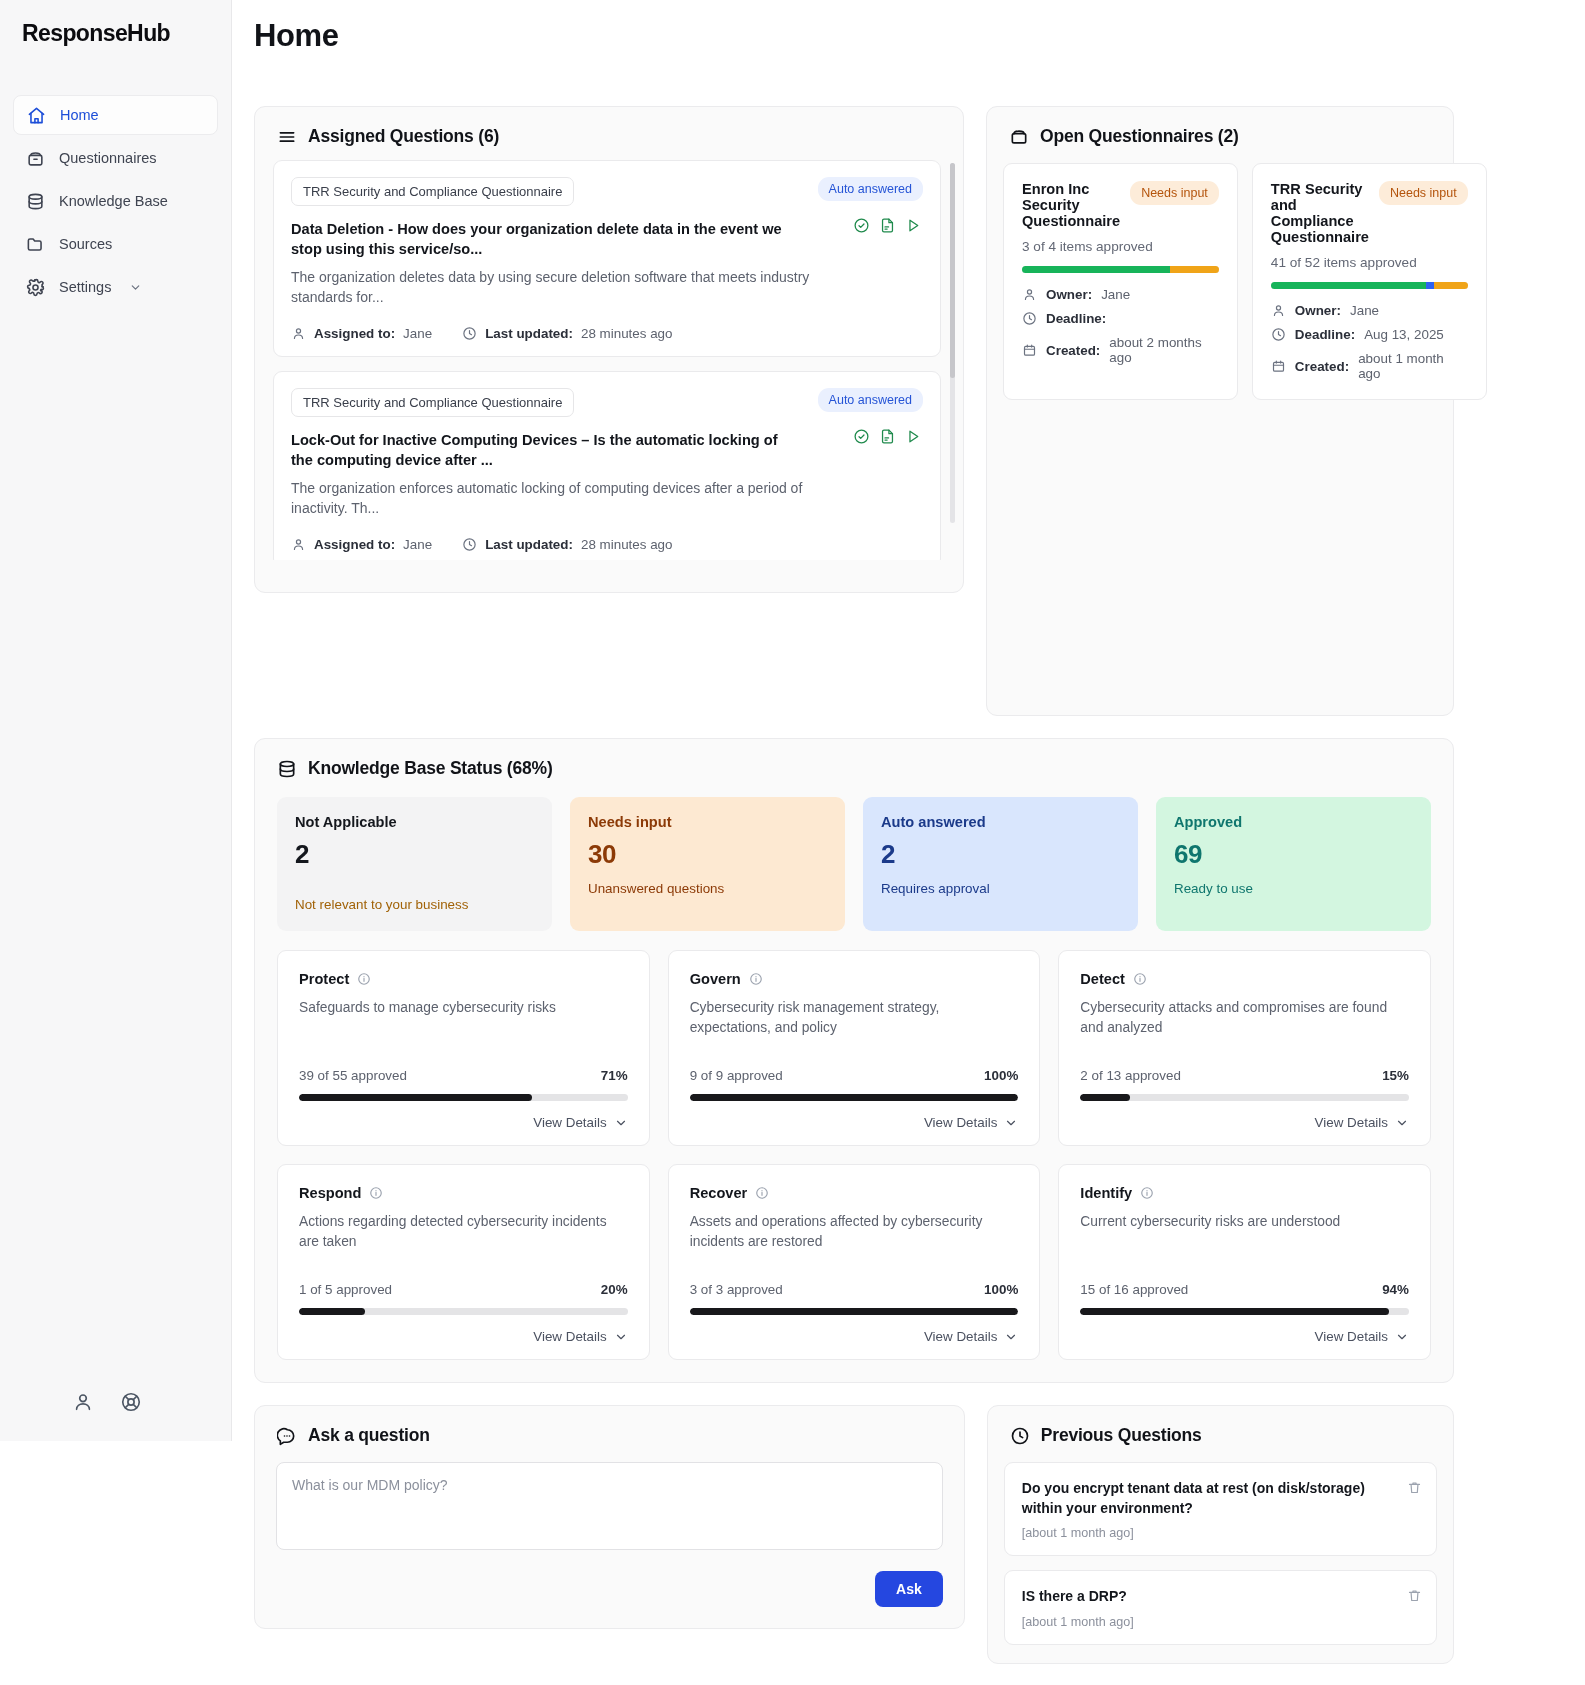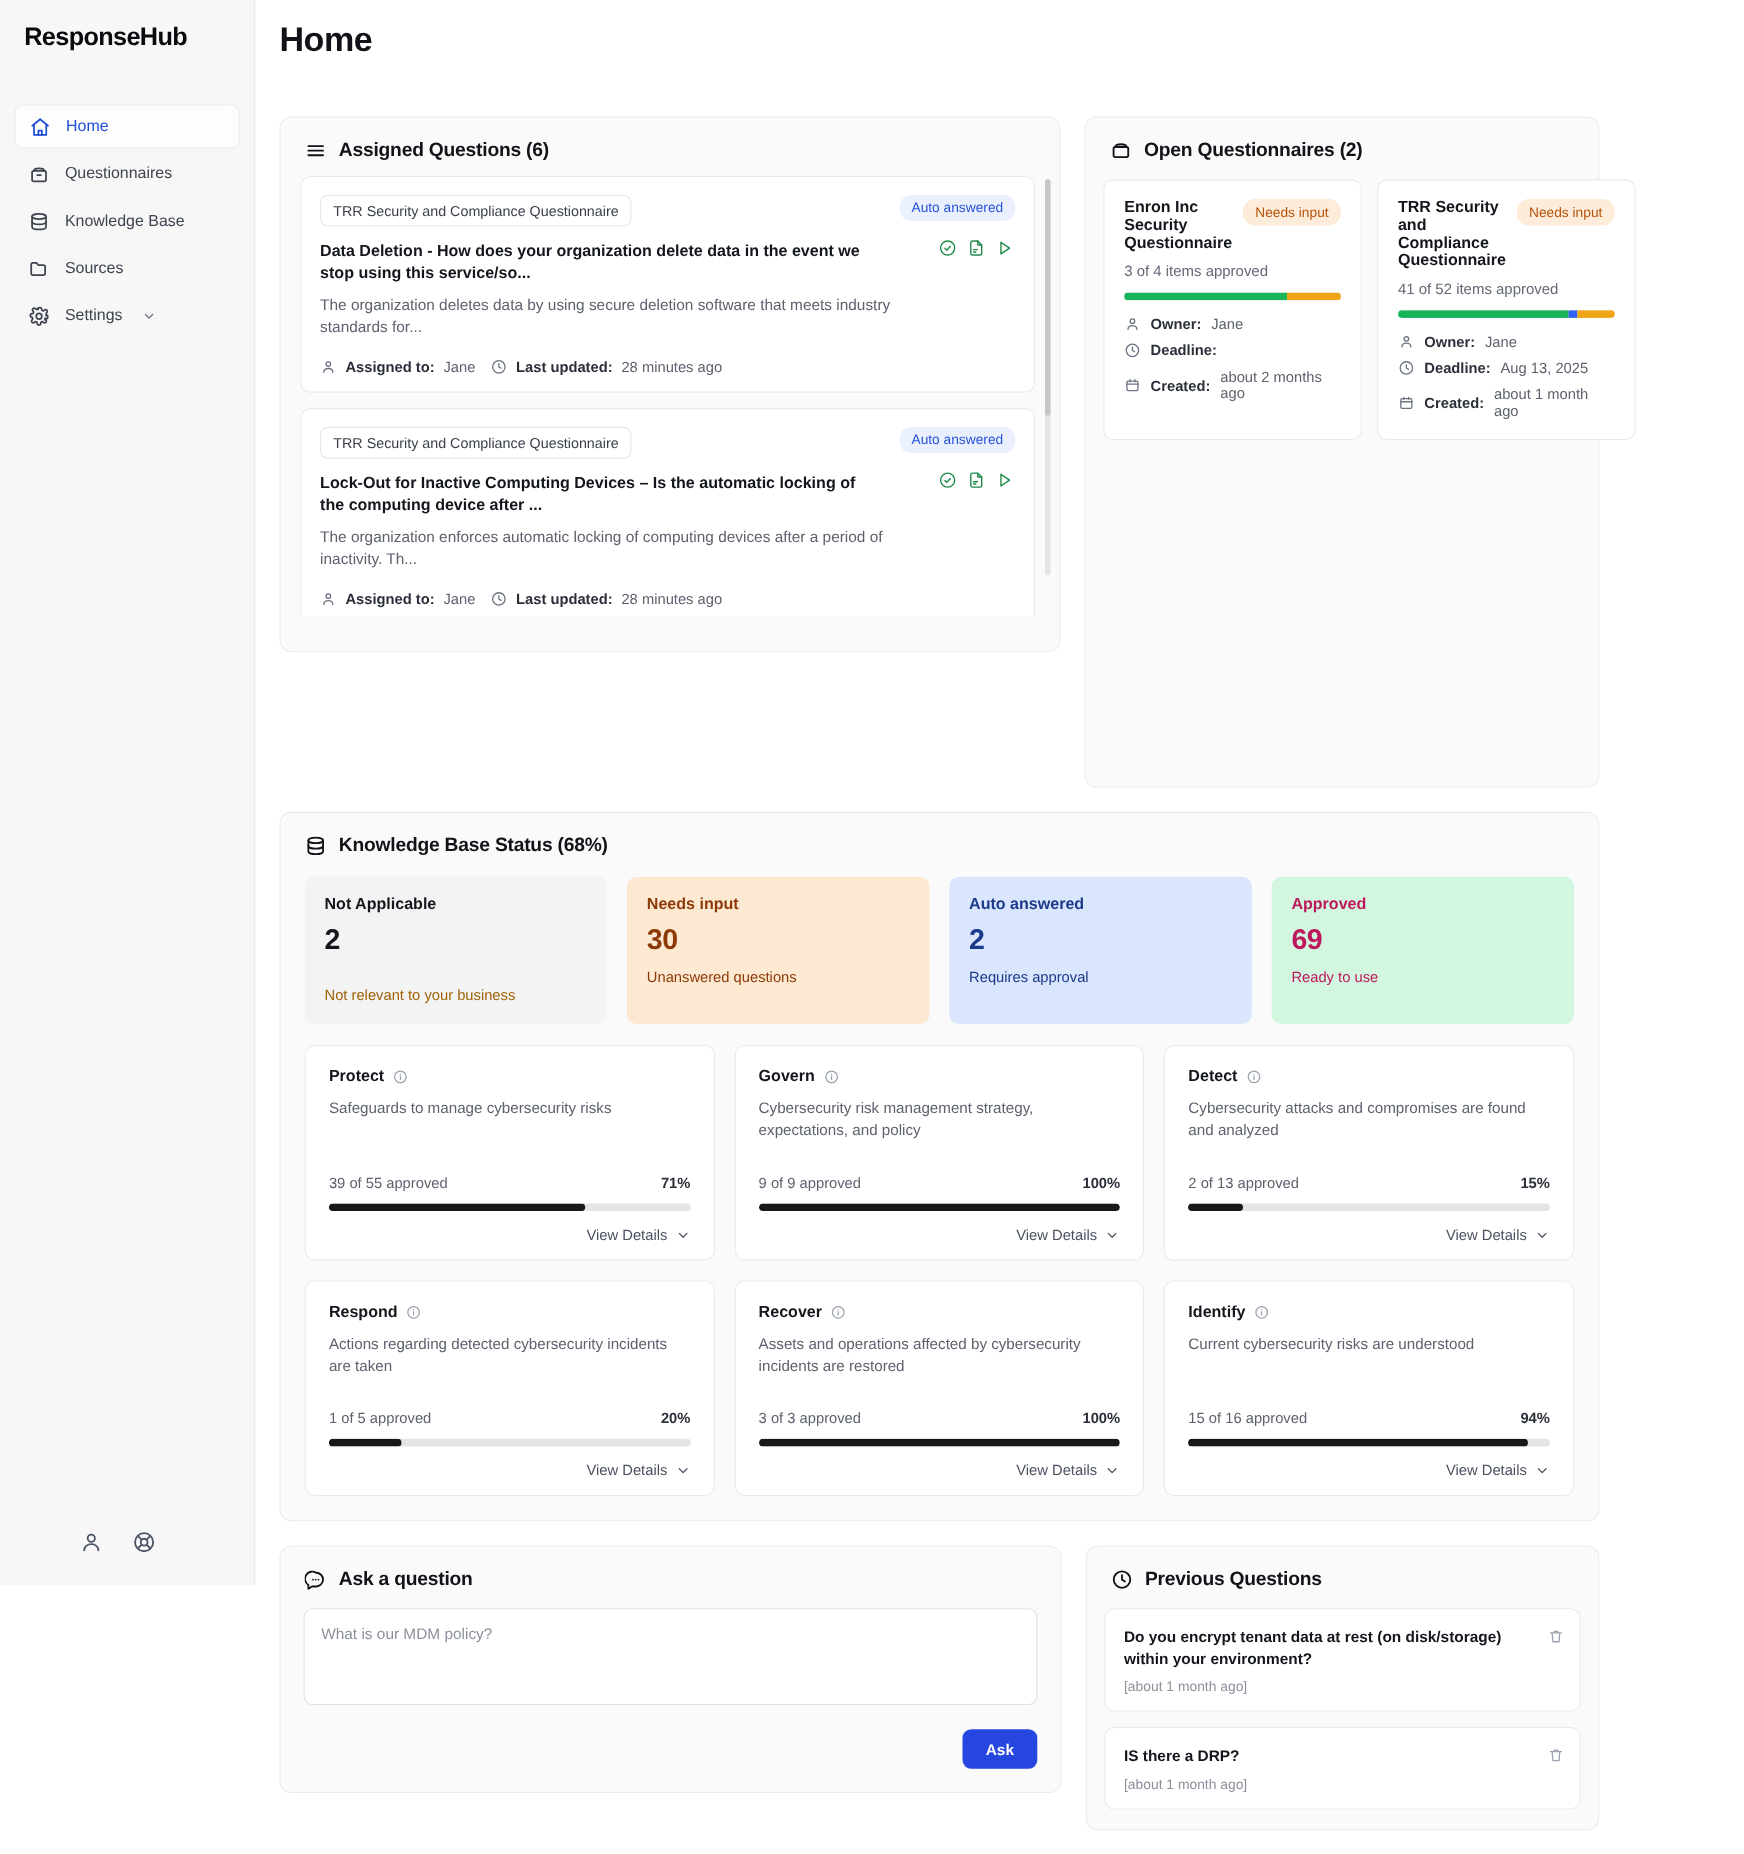--- a/index.html
+++ b/index.html
@@ -68,21 +68,21 @@
   .q-top { display: flex; justify-content: space-between; align-items: flex-start; }
   .tag {
     display: inline-block; border: 1px solid #e6e6e8; border-radius: 7px;
     padding: 6px 11px; font-size: 13px; color: #393e4a; background: #fff;
   }
   .badge { font-size: 12.5px; padding: 5px 11px; border-radius: 11px; white-space: nowrap; }
   .badge.auto { background: #eaf0fe; color: #2554d6; }
   .badge.needs { background: #fdecd9; color: #b4540c; }
   .q-title { font-size: 14.6px; font-weight: 700; color: #13161c; line-height: 1.38; margin-top: 13px; max-width: 500px; }
   .q-sub { font-size: 14px; color: #5d626e; line-height: 1.42; margin-top: 9px; max-width: 520px; }
-  .q-meta { display: flex; gap: 14px; margin-top: 18px; font-size: 13.4px; color: #5d626e; align-items: center; }
+  .q-meta { display: flex; gap: 30px; margin-top: 18px; font-size: 13.4px; color: #5d626e; align-items: center; }
   .q-meta .mi { display: flex; align-items: center; gap: 8px; }
   .q-meta b { color: #2b2f39; font-weight: 700; }
   .q-meta .mico { width: 15px; height: 15px; stroke: #6b7280; flex: 0 0 15px; }
   .q-actions { position: absolute; right: 18px; top: 56px; display: flex; gap: 9px; }
   .q-actions svg { width: 17px; height: 17px; stroke: #1f8a4c; cursor: pointer; }
   .scrollbar {
     position: absolute; right: 8px; top: 56px; width: 5px; height: 360px;
     background: #e4e4e7; border-radius: 3px;
   }
   .scrollbar i { display: block; width: 5px; height: 215px; background: #c6c6ca; border-radius: 3px; }
@@ -105,21 +105,21 @@
   .kb { margin: 22px 131px 0 22px; }
   .kb-stats { display: grid; grid-template-columns: repeat(4, 1fr); gap: 18px; padding: 5px 22px 0 22px; }
   .stat { border-radius: 9px; padding: 17px 18px 19px 18px; }
   .stat h4 { font-size: 14.6px; font-weight: 700; }
   .stat .num { font-size: 26px; font-weight: 700; margin-top: 9px; letter-spacing: -0.5px; }
   .stat .sub { font-size: 13.4px; margin-top: 11px; }
   .stat.na { background: #f3f3f4; color: #14171d; }
   .stat.na .sub { color: #a16207; margin-top: 27px; }
   .stat.needs { background: #fde9d2; color: #8c3a07; }
   .stat.auto { background: #d9e6fd; color: #1b3a8a; }
-  .stat.appr { background: #d3f6e0; color: #be185d; }
+  .stat.appr { background: #d3f6e0; color: #0f766e; }
 
   .kb-cats { display: grid; grid-template-columns: repeat(3, 1fr); gap: 18px; padding: 19px 22px 22px 22px; }
   .cat { background: #fff; border: 1px solid #eaeaec; border-radius: 9px; padding: 20px 21px 15px 21px; display: flex; flex-direction: column; min-height: 196px; }
   .cat-name { display: flex; align-items: center; gap: 8px; font-size: 14.6px; font-weight: 700; color: #13161c; }
   .info-icon { width: 14px; height: 14px; stroke: #9ca3af; }
   .cat-desc { font-size: 13.8px; color: #5d626e; margin-top: 11px; line-height: 1.45; }
   .cat-stats { display: flex; justify-content: space-between; font-size: 13.4px; color: #5d626e; margin-top: auto; padding-top: 16px; }
   .cat-stats .pct { font-weight: 700; color: #2b2f39; }
   .cat-bar { height: 7px; border-radius: 4px; background: #e4e4e6; margin-top: 11px; overflow: hidden; }
   .cat-bar i { display: block; height: 7px; background: #18181b; border-radius: 4px; }

